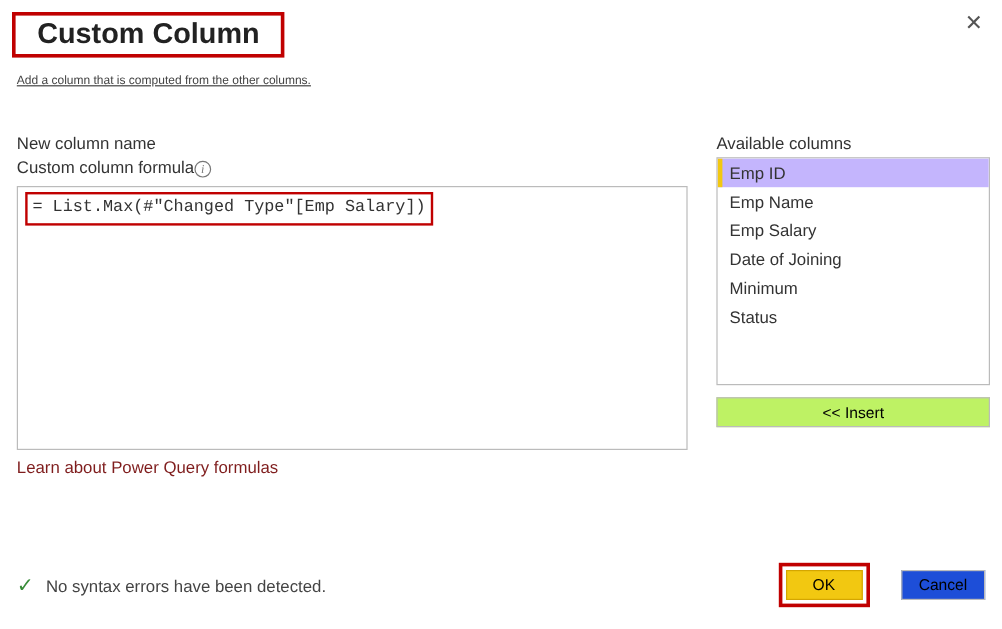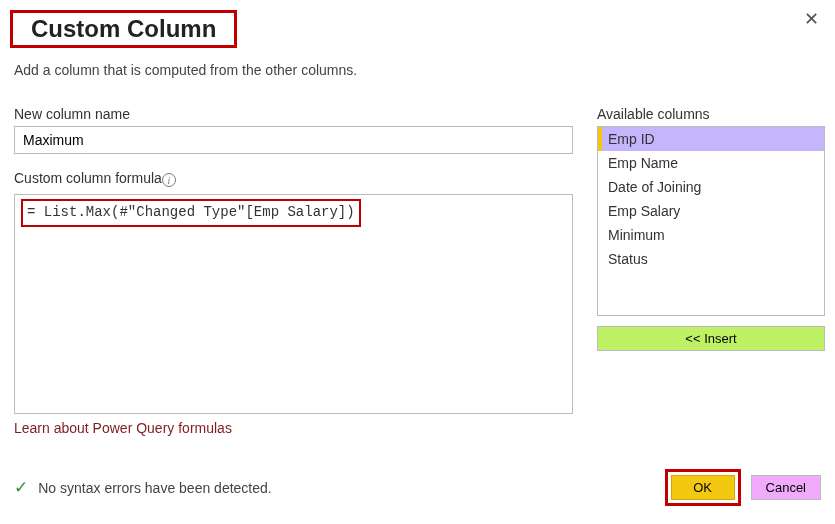--- a/index.html
+++ b/index.html
@@ -26,24 +26,25 @@
     .title {
       font-size: 24px;
       font-weight: 600;
       color: #222;
       display: inline-block;
       padding: 2px 18px;
       border: 3px solid #c00000;
       margin-bottom: 14px;
     }
     .subtitle {
-      font-size: 14px;
+      font-size: 10px;
       color: #444;
-      margin-bottom: 28px;
+      margin-bottom: 38px;
       padding-left: 4px;
+      text-decoration: underline;
     }
     .content {
       display: flex;
       gap: 24px;
       padding-left: 4px;
     }
     .left-col { flex: 1; }
     .right-col { width: 228px; }
     .field-label {
       font-size: 14px;
@@ -144,32 +145,32 @@
       align-items: center;
       gap: 10px;
     }
     .check-icon {
       color: #3a8d3a;
       font-size: 17px;
     }
     .status-text { color: #444; font-size: 14px; }
     .button-row {
       display: flex;
-      gap: 10px;
+      gap: 26px;
       align-items: center;
     }
     .ok-wrap {
       border: 3px solid #c00000;
       padding: 3px;
     }
     .btn {
       min-width: 64px;
       padding: 4px 14px;
       border: 1px solid #bbb;
-      background: #f0abfc;
+      background: #1d4ed8;
       font-family: inherit;
       font-size: 13px;
       cursor: pointer;
       text-align: center;
     }
     .btn-primary {
       background: #f2c811;
       border-color: #d4a600;
     }
   </style>
@@ -179,41 +180,40 @@
 
 
 <div class="close-btn">✕</div>
 
 <div class="title">Custom Column</div>
 <div class="subtitle">Add a column that is computed from the other columns.</div>
 
 <div class="content">
   <div class="left-col">
     <div class="field-label">New column name</div>
-    <input type="text" class="text-input" value="Maximum" style="">
 
     <div class="formula-label-row">
       <span class="field-label">Custom column formula</span>
       <span class="info-icon">i</span>
     </div>
     <div class="formula-box">
       <span class="formula-inner">
         <span class="formula-highlight"><span>= </span><span>List.Max(#"Changed Type"[Emp Salary])</span></span>
       </span>
     </div>
     <span class="learn-link">Learn about Power Query formulas</span>
   </div>
 
   <div class="right-col">
     <div class="field-label">Available columns</div>
     <div class="columns-list" id="columns-list">
         <div class="col-item selected">Emp ID</div>
         <div class="col-item">Emp Name</div>
+        <div class="col-item">Emp Salary</div>
         <div class="col-item">Date of Joining</div>
-        <div class="col-item">Emp Salary</div>
         <div class="col-item">Minimum</div>
         <div class="col-item">Status</div>
       </div>
     <button class="insert-btn">&lt;&lt; Insert</button>
   </div>
 </div>
 
 <div class="footer">
   <div class="status-row">
     <span class="check-icon">✓</span>

